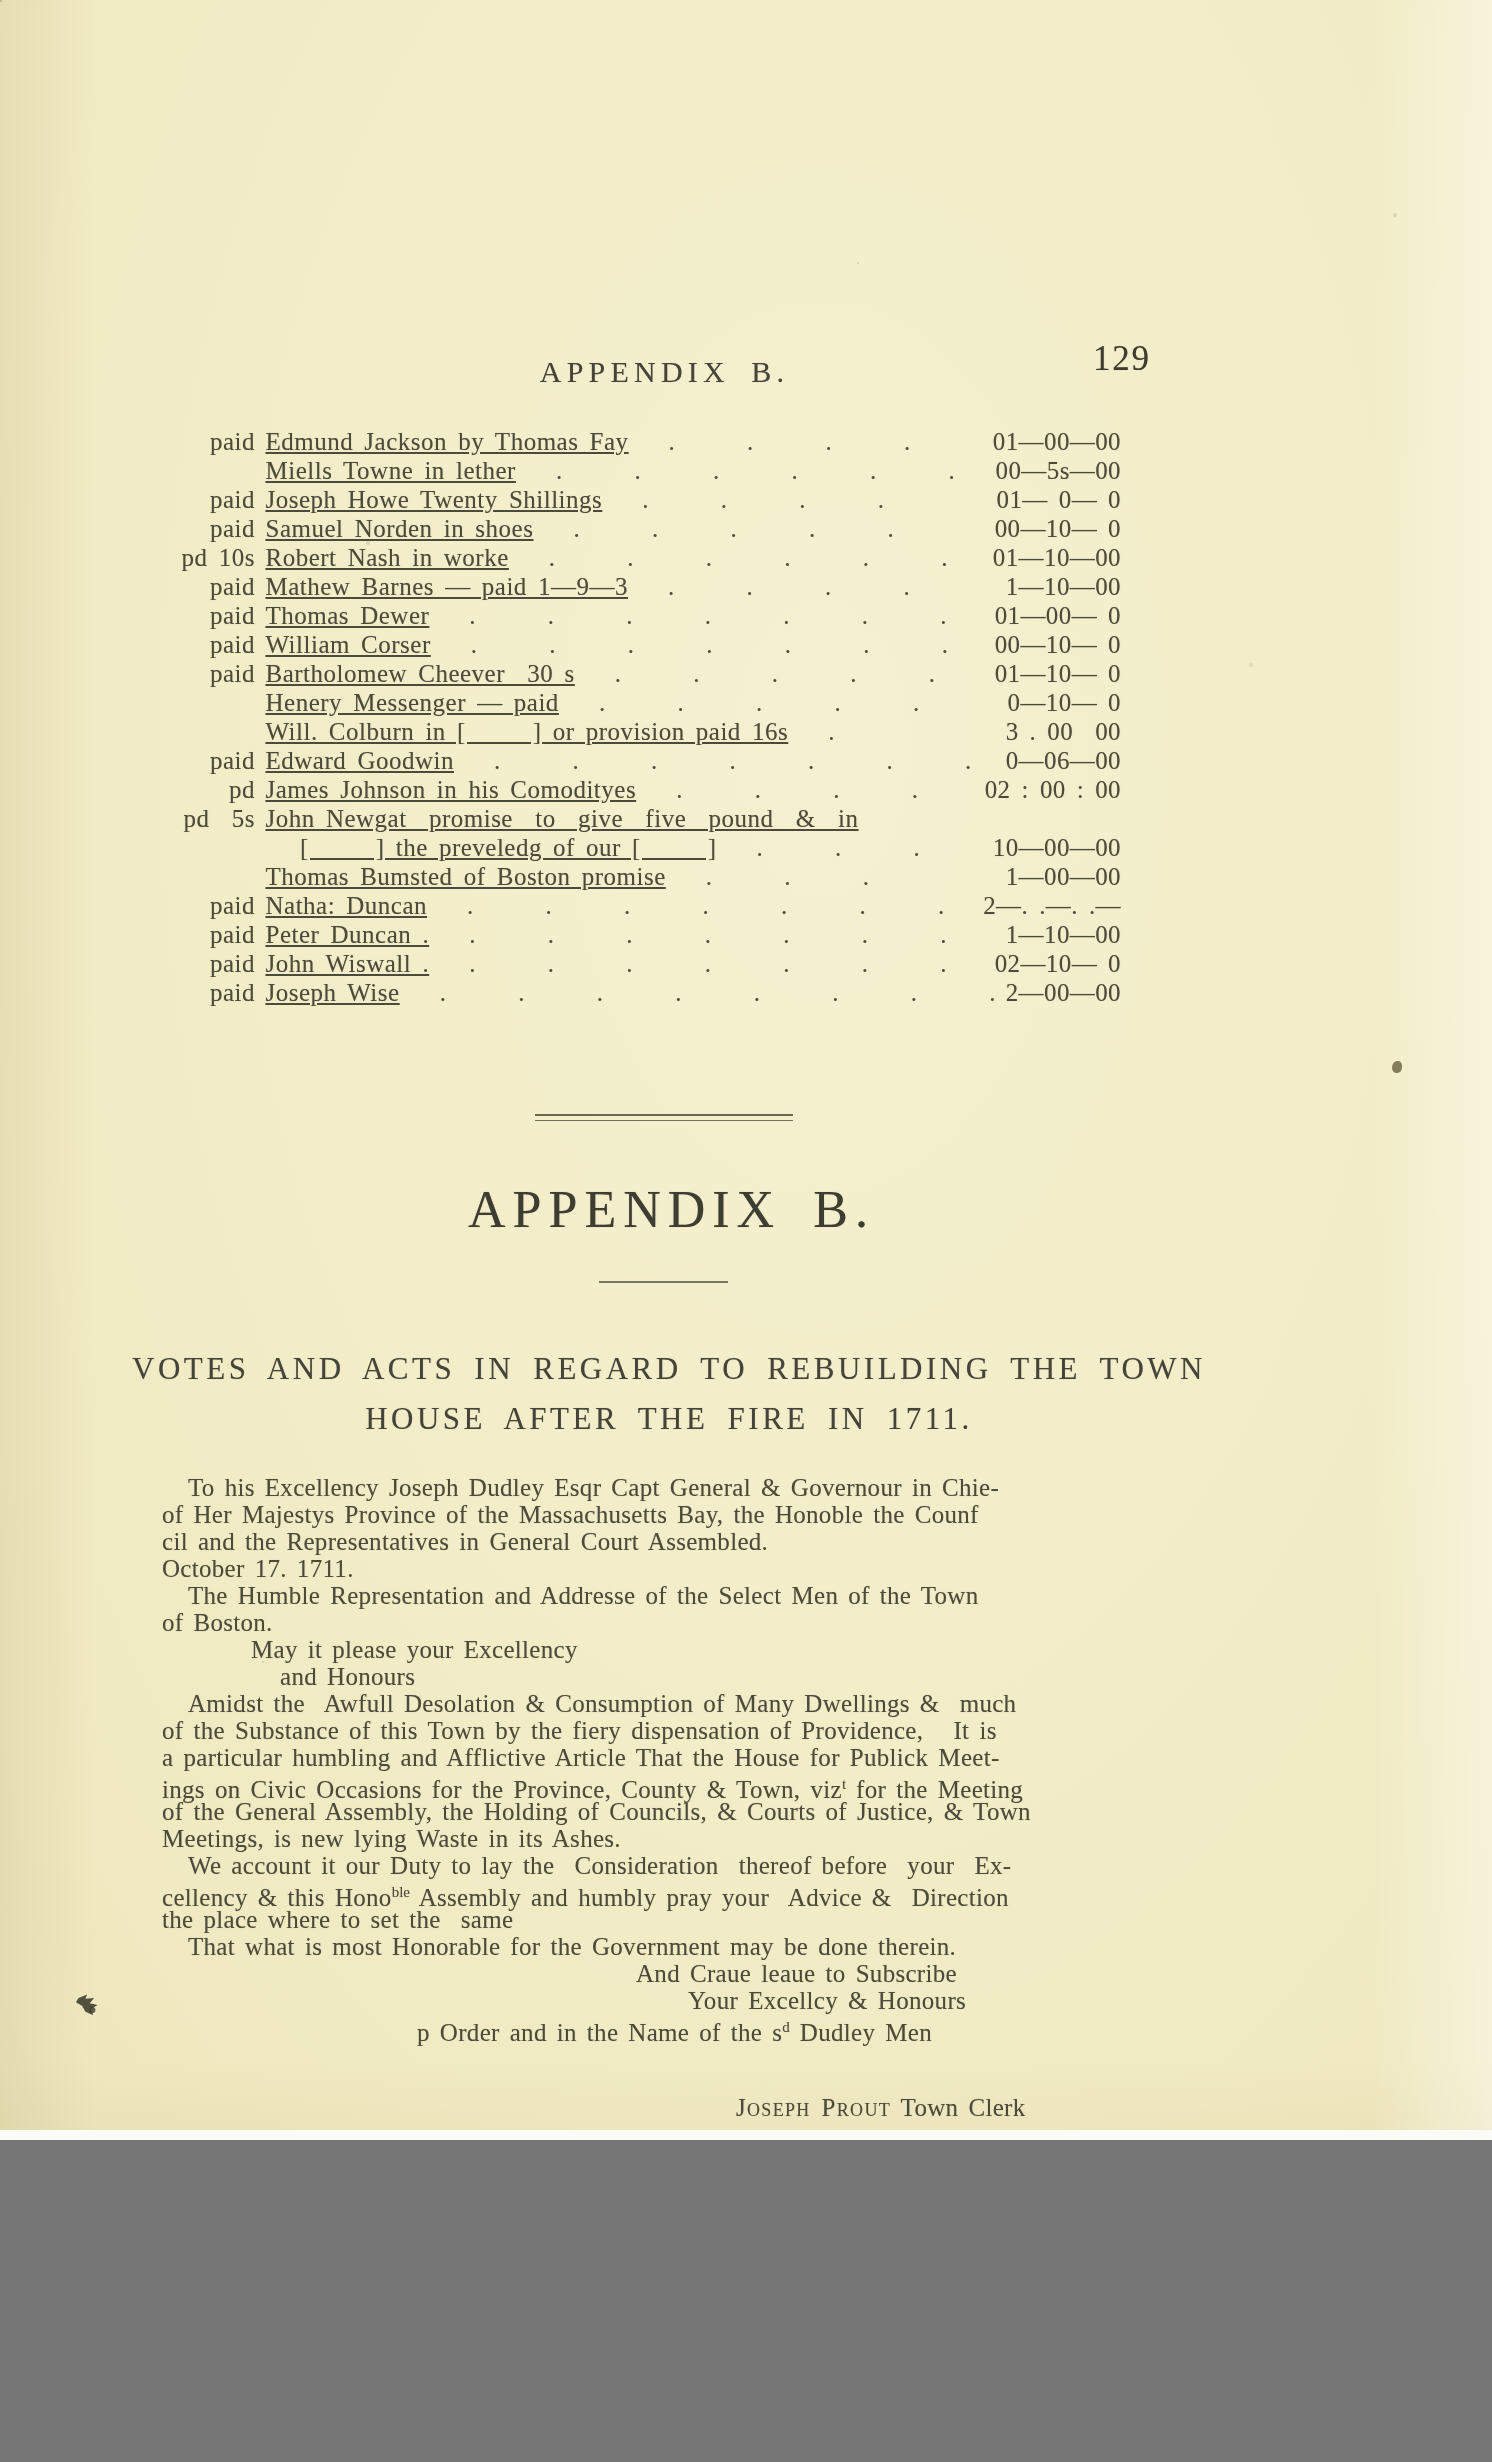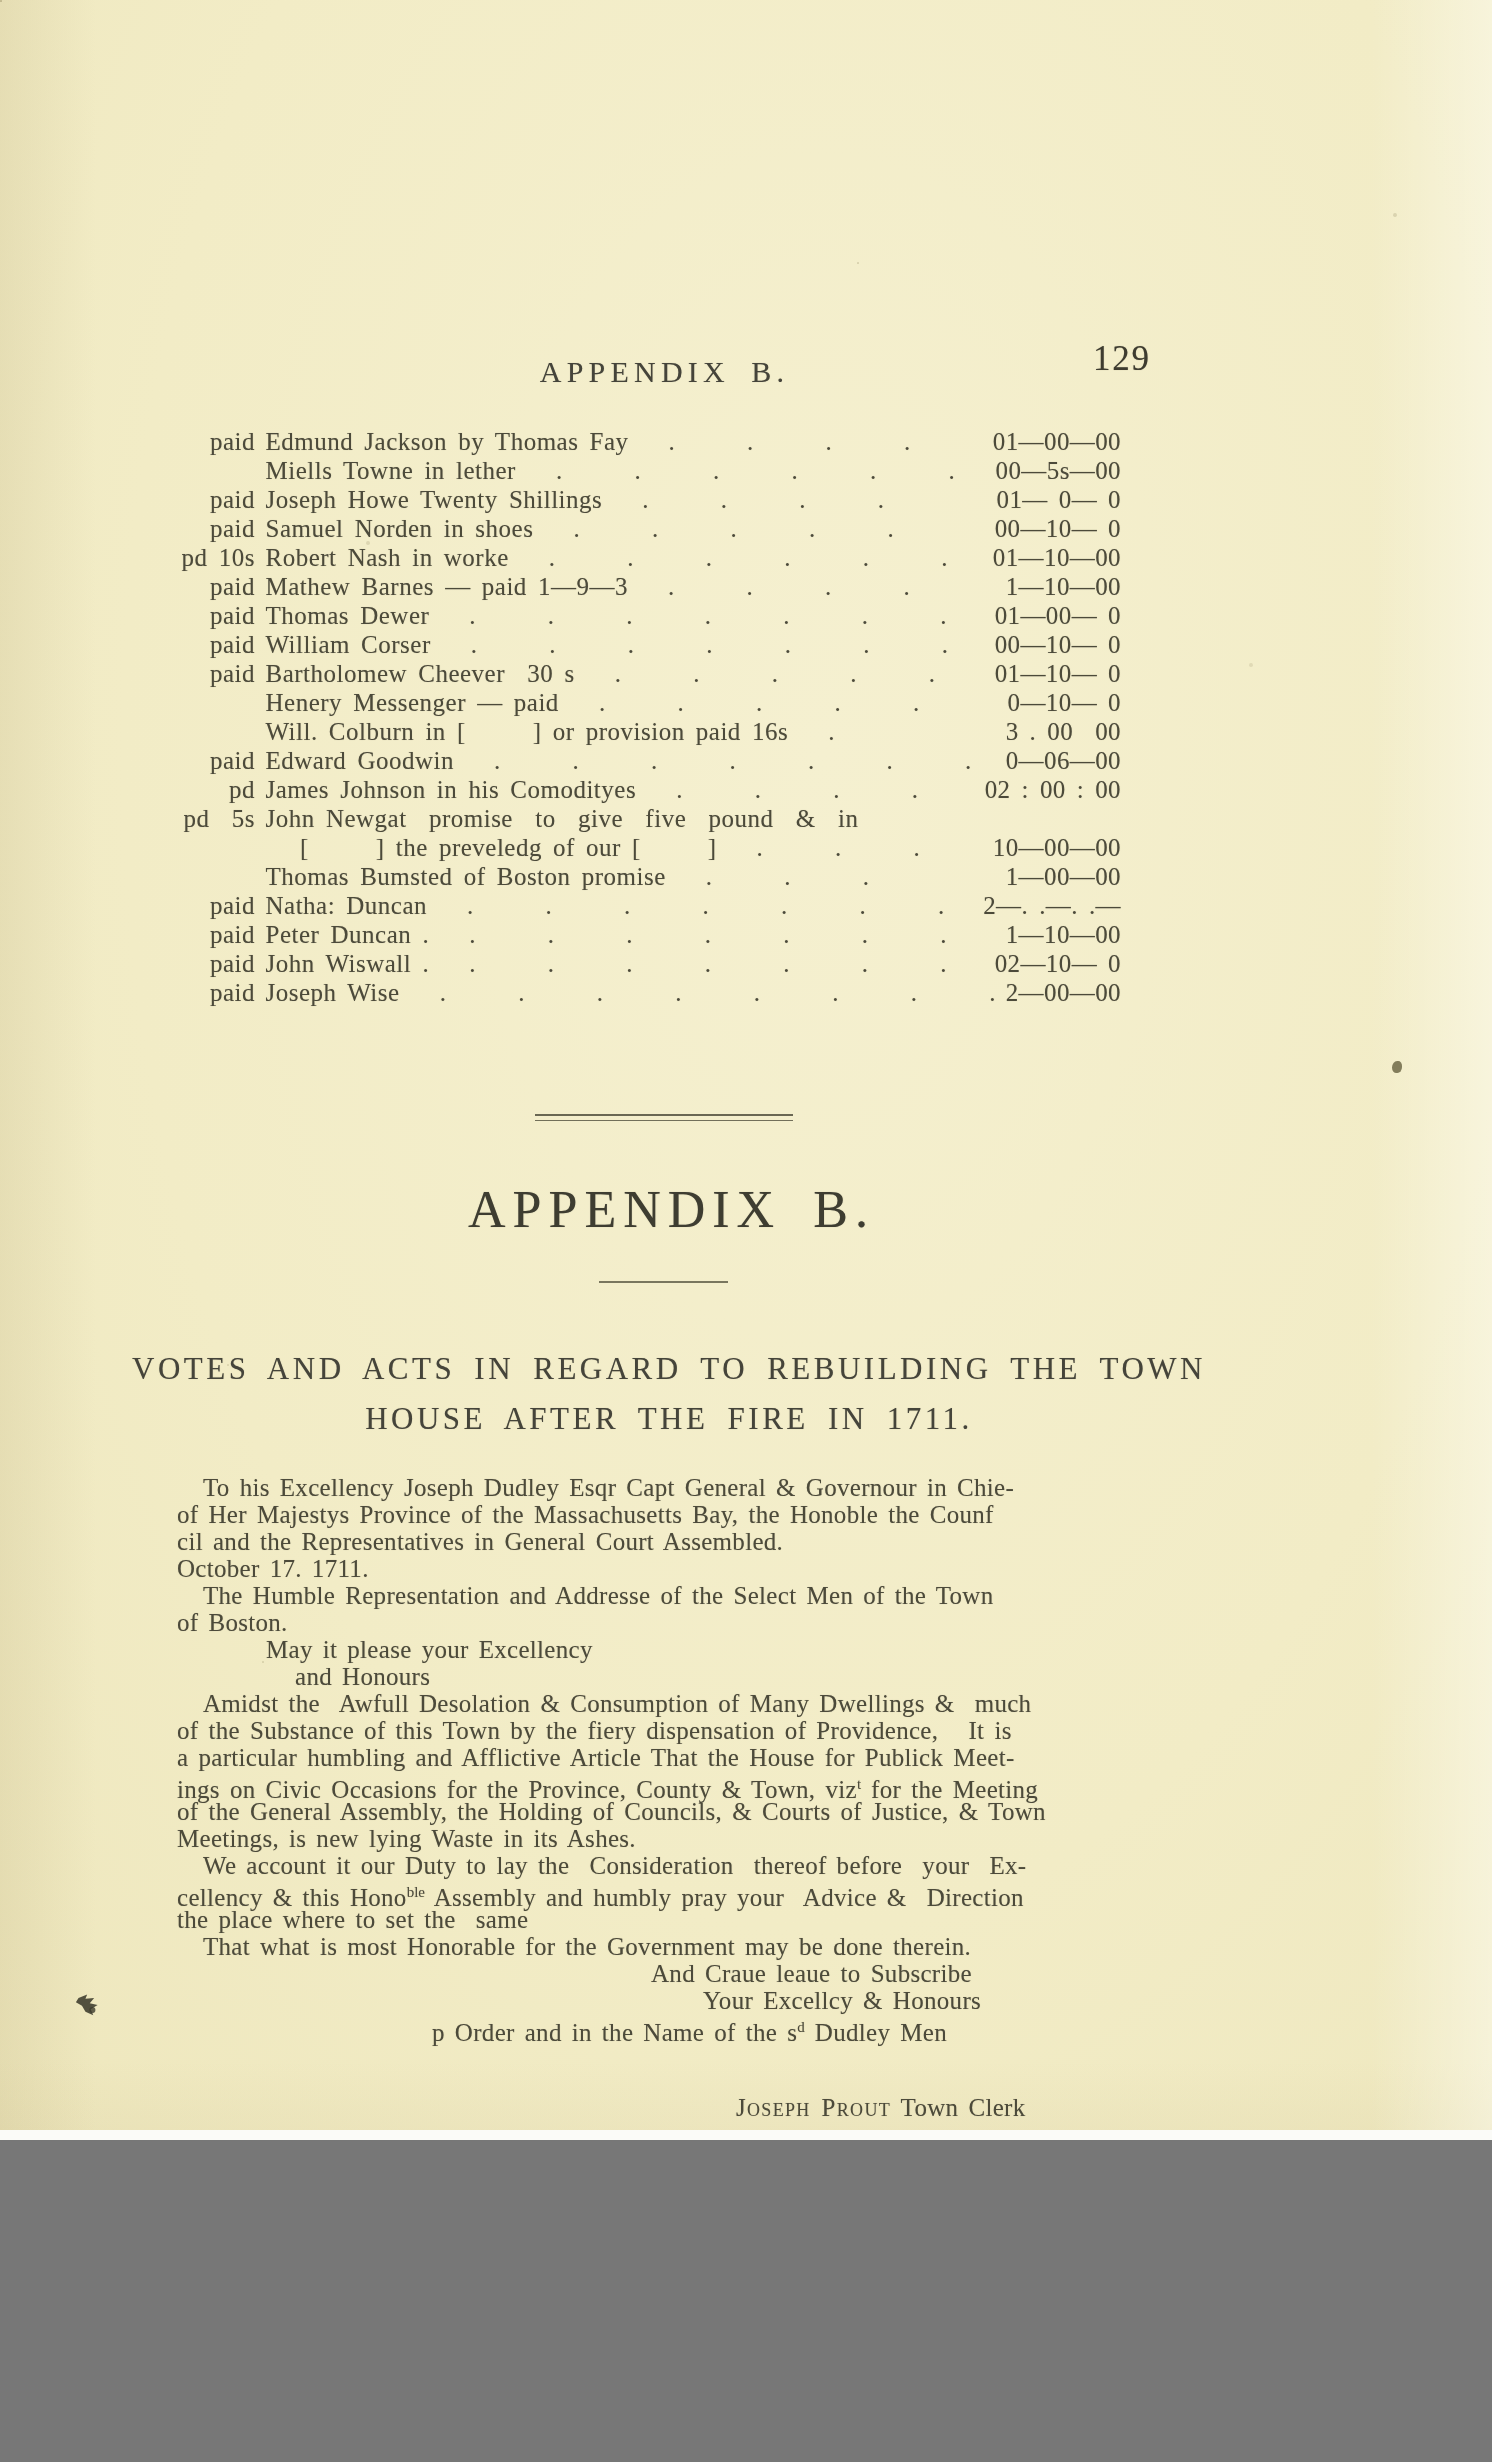--- a/index.html
+++ b/index.html
@@ -42,21 +42,21 @@
     text-shadow:0 0 0.9px rgba(62,60,48,.4);
   }
   
   .ledger{position:absolute;top:427px;left:166px;width:955px;}
   .lrow{
     position:relative;height:29px;line-height:29px;
     font-size:25px;letter-spacing:0.5px;word-spacing:4.4px;white-space:pre;
     text-shadow:0 0 0.9px rgba(76,74,58,.3);
   }
   .lrow .pd{display:inline-block;width:89px;text-align:right;white-space:pre;}
-  .lrow .name{margin-left:10.5px;}
+  .lrow .name{margin-left:10.5px;text-decoration:underline;}
   .lrow.sub .name{margin-left:45px;}
   .leader{padding-left:40px;letter-spacing:0;word-spacing:66px;white-space:pre;}
   .lrow .amt{position:absolute;right:0;top:0;white-space:pre;letter-spacing:0.4px;}
   
   .rule-double{
     position:absolute;top:1114px;left:535px;width:258px;height:4.4px;
     border-top:2.6px solid rgba(82,80,62,.85);border-bottom:0.9px solid rgba(82,80,62,.8);
   }
   .rule-single{
     position:absolute;top:1281px;left:599px;width:129px;height:0;
@@ -70,21 +70,20 @@
   .subtitle{
     position:absolute;top:1344px;left:70px;width:1198px;text-align:center;
     font-size:31px;letter-spacing:3.5px;word-spacing:7.9px;line-height:50px;color:#45443a;
     text-shadow:0 0 0.9px rgba(69,68,58,.35);
   }
   
   .body-text{
     position:absolute;top:1474px;left:162px;width:1027px;
     font-size:25px;line-height:27px;letter-spacing:0.3px;word-spacing:3.5px;
     text-shadow:0 0 0.9px rgba(76,74,58,.3);
-    margin-left:15px;
   }
   .bline{white-space:pre;height:27px;}
   .ind{padding-left:26px;}
   .off1{padding-left:89px;}
   .off2{padding-left:118px;}
   .sig1{padding-left:474px;}
   .sig2{padding-left:526px;}
   .sig3{padding-left:542px;}
   .sig4{padding-left:255px;}
   sup{font-size:.6em;vertical-align:super;letter-spacing:0;}

